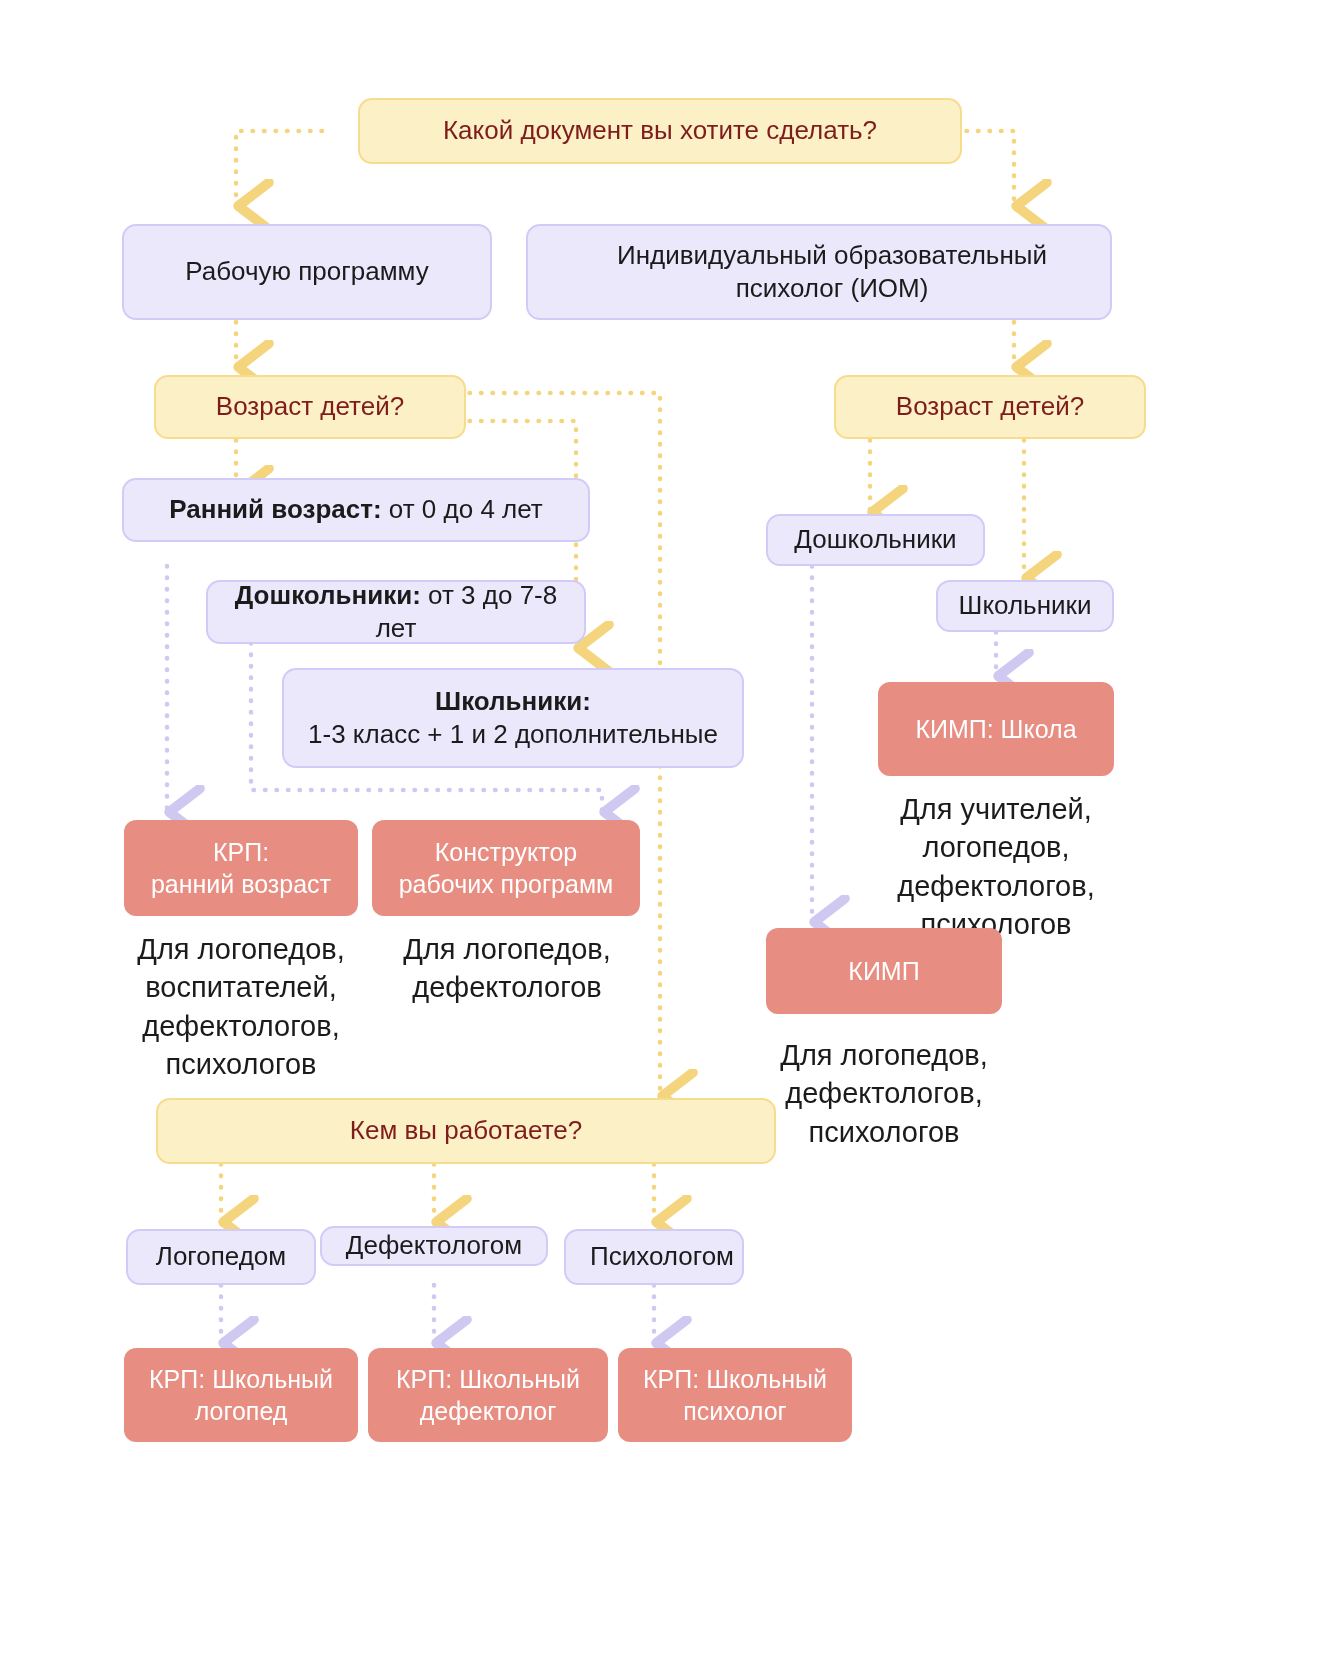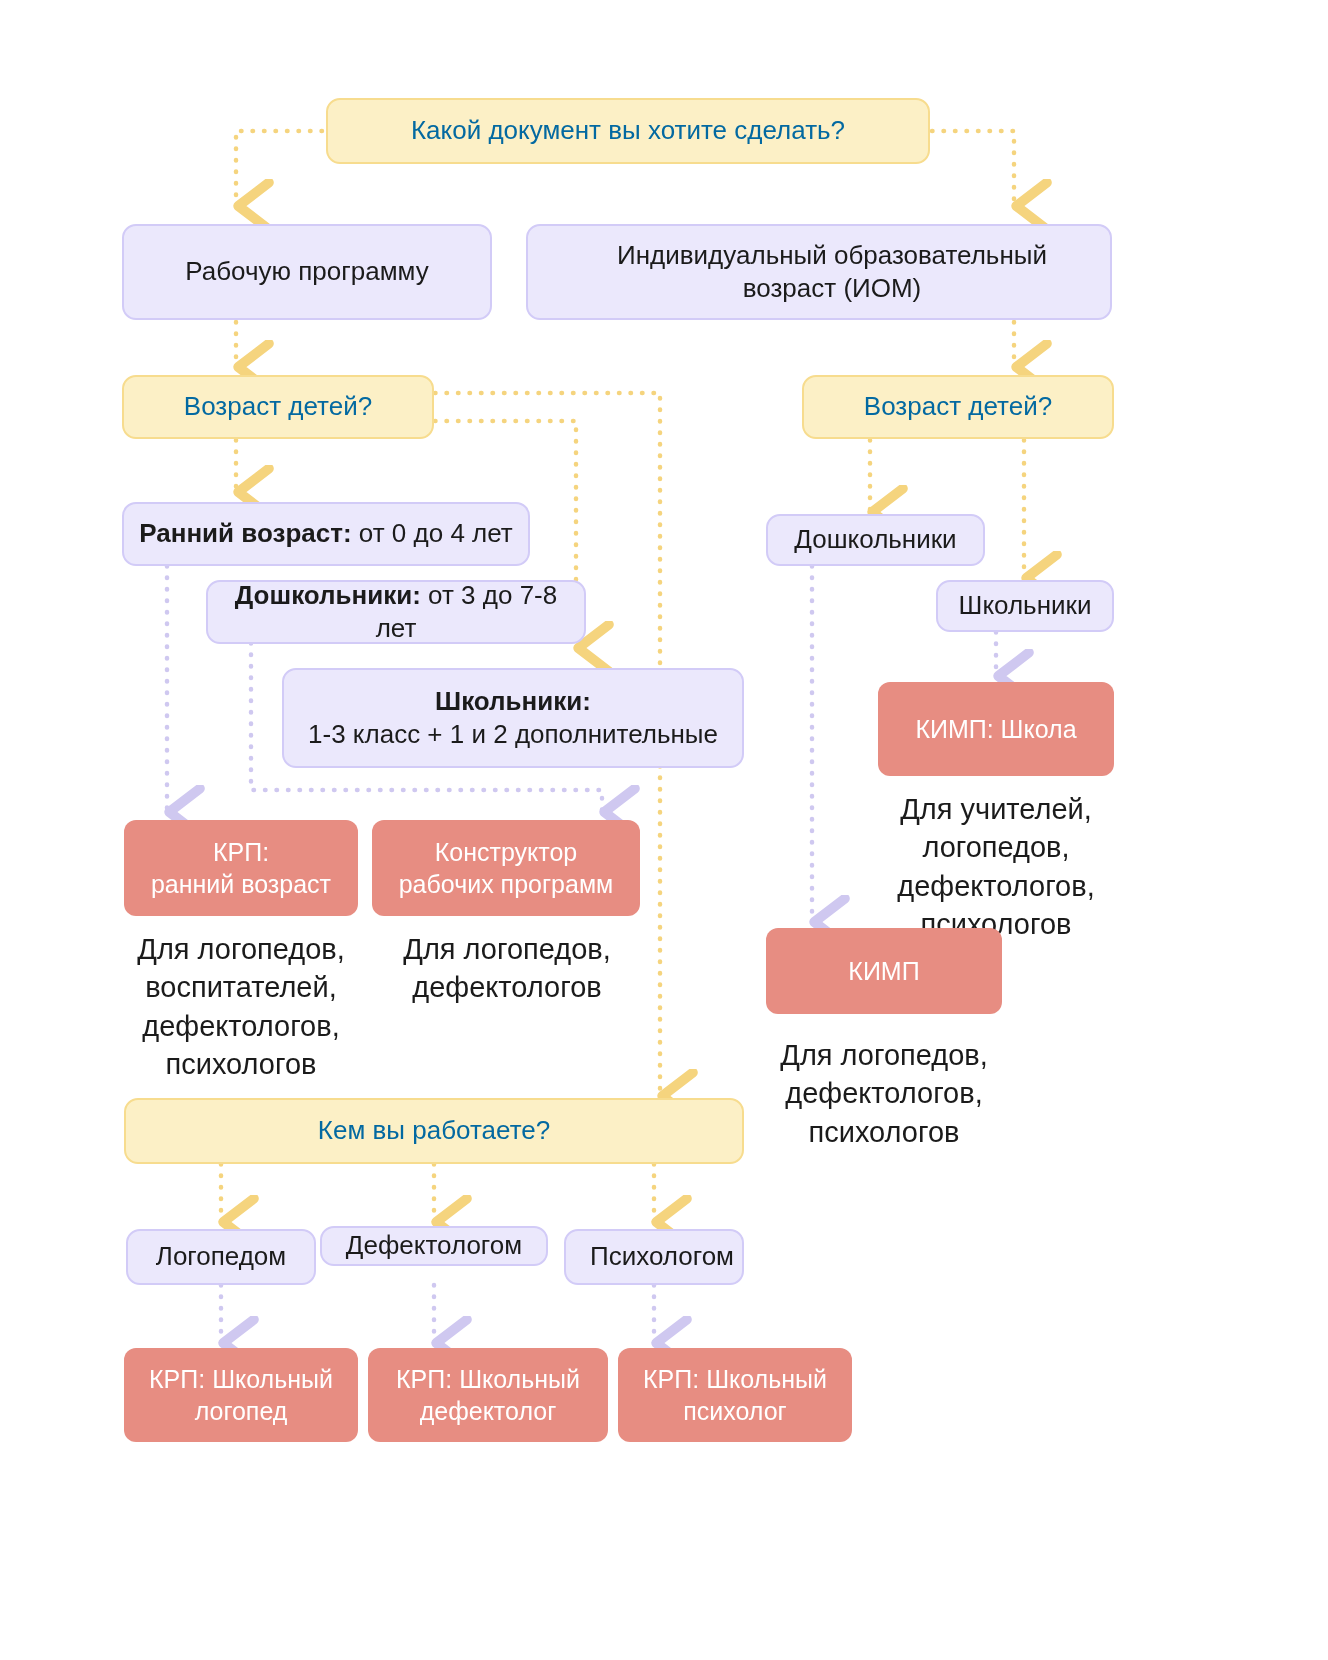--- a/index.html
+++ b/index.html
@@ -34,22 +34,23 @@
     display: flex;
     align-items: center;
     justify-content: center;
     text-align: center;
     border-radius: 14px;
     line-height: 1.28;
   }
   .node.q {
     background: #FCF0C6;
     border: 2px solid #F7DC8E;
-    color: #0369a1;
+    color: #7f1d1d;
     font-size: 26px;
+    margin-left: 32px;
   }
   .node.opt {
     background: #EBE8FC;
     border: 2px solid #D2CBF7;
     color: #1b1b1b;
     font-size: 26px;
   }
   .node.prod {
     background: #E78D82;
     border: none;
@@ -130,33 +131,33 @@
     <span class="inner">Какой документ вы хотите сделать?</span>
   </div>
 
   <div class="node opt" style="left:122px; top:224px; width:370px; height:96px;">
     <span class="inner">Рабочую программу</span>
   </div>
 
   <div class="node opt" style="left:526px; top:224px; width:586px; height:96px;padding-left:26px;">
     <span class="inner">
       <span>Индивидуальный образовательный</span><br>
-      <span>возраст (ИОМ)</span>
+      <span>психолог (ИОМ)</span>
     </span>
   </div>
 
   <div class="node q" style="left:122px; top:375px; width:312px; height:64px;">
     <span class="inner">Возраст детей?</span>
   </div>
 
   <div class="node q" style="left:802px; top:375px; width:312px; height:64px;">
     <span class="inner">Возраст детей?</span>
   </div>
 
-  <div class="node opt" style="left:122px; top:502px; width:408px; height:64px;">
+  <div class="node opt" style="left:122px; top:478px; width:468px; height:64px;">
     <span class="inner">
       <b class="lbl">Ранний возраст:</b><span> от 0 до 4 лет</span>
     </span>
   </div>
 
   <div class="node opt" style="left:206px; top:580px; width:380px; height:64px;">
     <span class="inner">
       <b class="lbl">Дошкольники:</b><span> от 3 до 7-8 лет</span>
     </span>
   </div>

